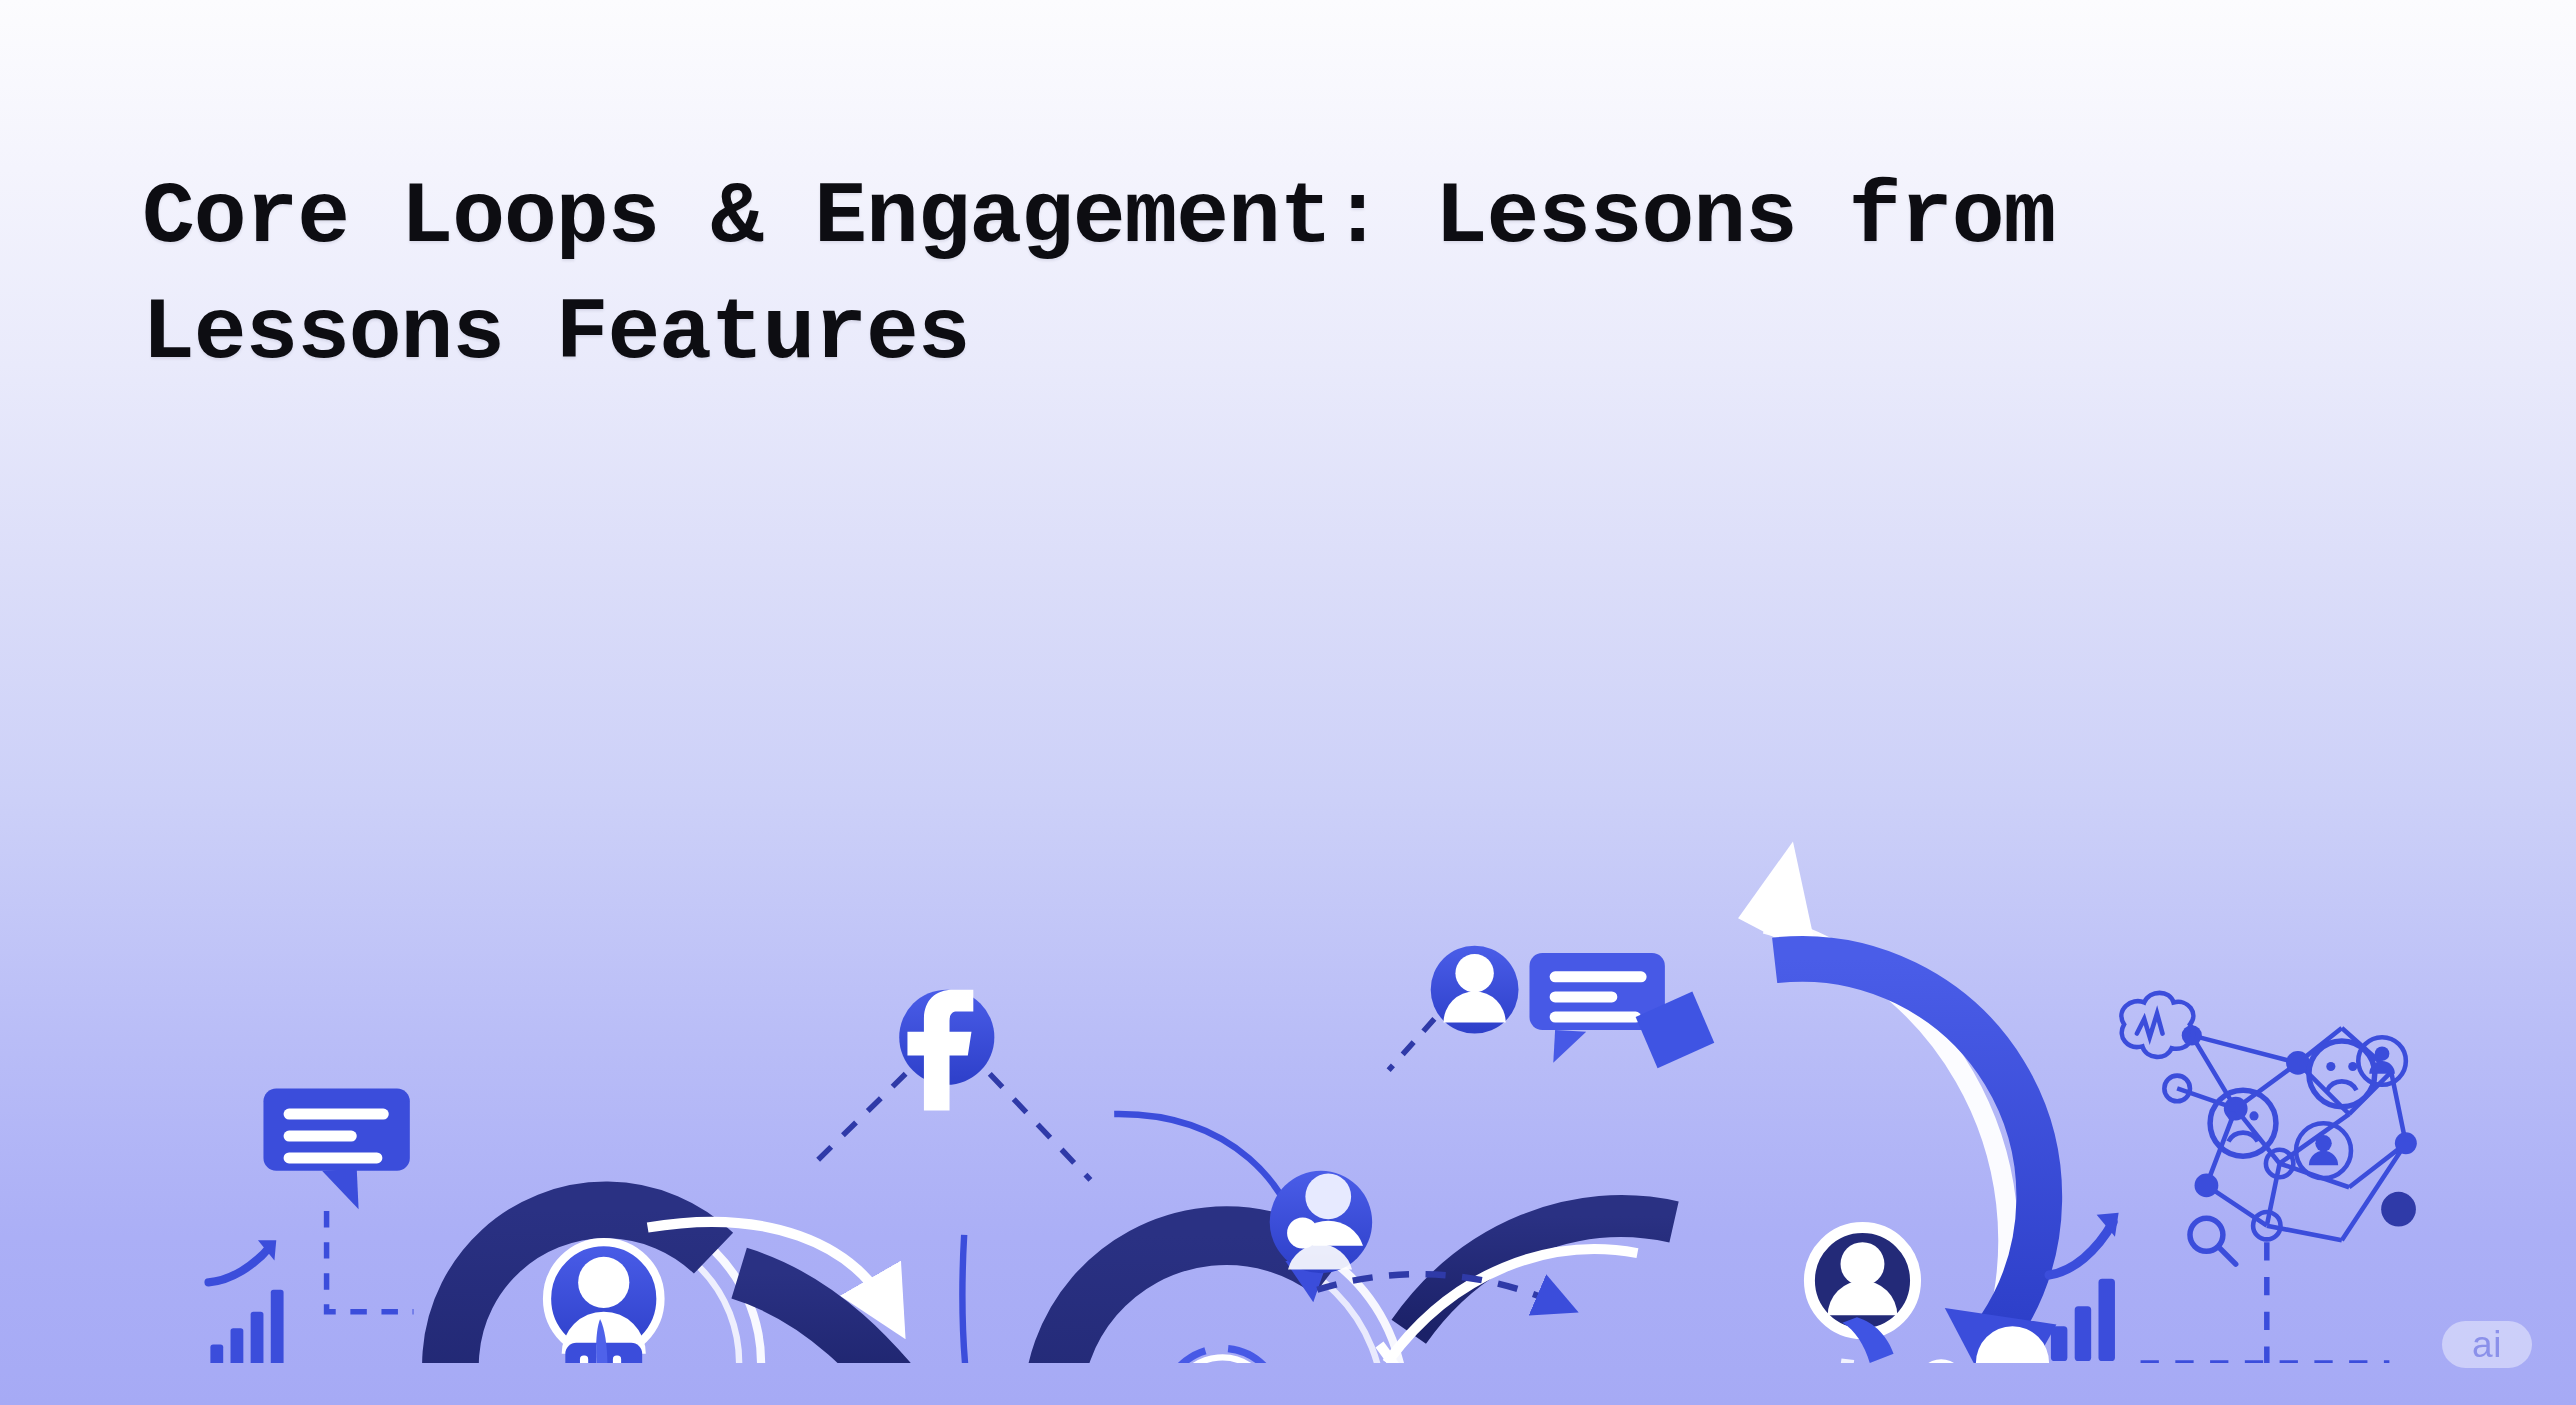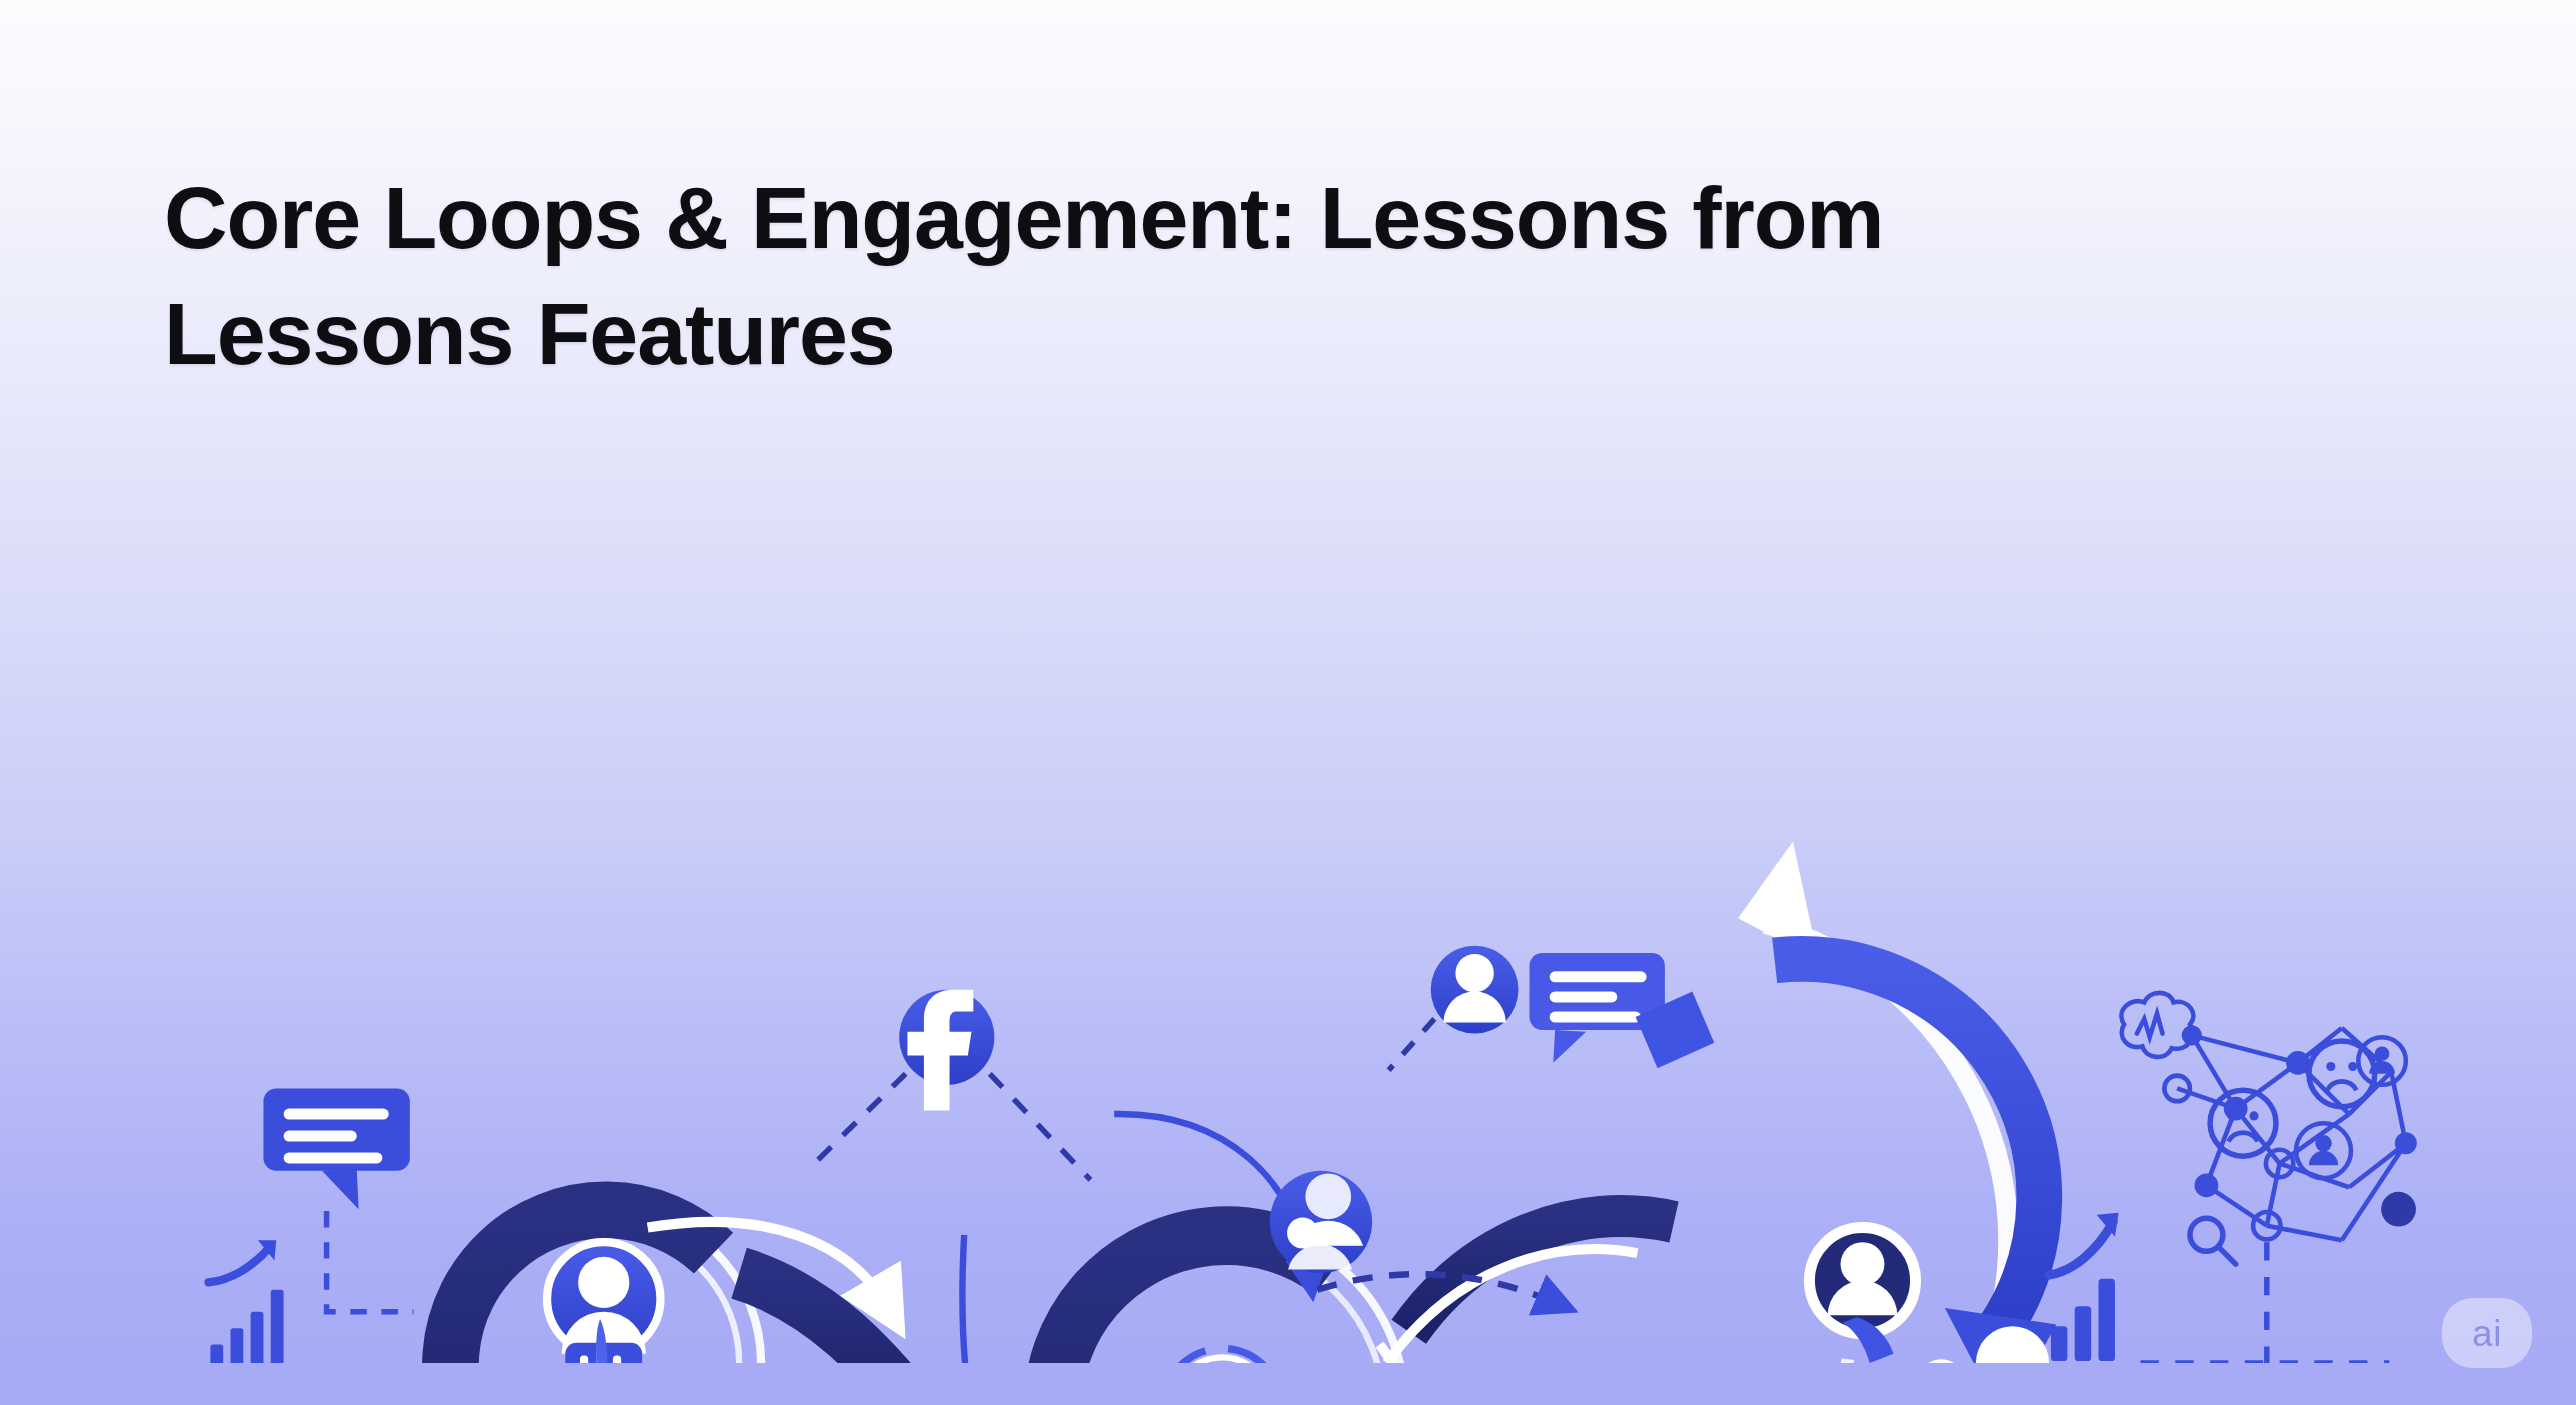--- a/index.html
+++ b/index.html
@@ -14,22 +14,23 @@
        #ccd0f8 57%,
        #b9bdf7 74%,
        #abaff6 88%,
        #a6aaf5 100%);
     position:relative;
   }
 
   
   #title-block {
     position:absolute;
-    left:164px; top:160px;
+    left:142px; top:160px;
     width:2195px;
+    font-family:Liberation Mono, monospace;
   }
   #title-line-1, #title-line-2 {
     font-size:88px;
     font-weight:700;
     line-height:1.32;
     letter-spacing:-1.1px;
     color:#0d0d12;
     white-space:nowrap;
     text-shadow:0 1.8px 2.7px rgba(40,40,80,0.10);
   }
@@ -39,21 +40,21 @@
     position:absolute;
     left:0; top:448px;
     width:2576px; height:915px;
   }
   #illustration svg { display:block; width:2576px; height:915px; }
 
   
   #ai-watermark {
     position:absolute;
     right:44px; bottom:37px;
-    width:90px; height:70px;
+    width:90px; height:47px;
     border-radius:31px;
     background:rgba(255,255,255,0.42);
     display:flex; align-items:center; justify-content:center;
   }
   #ai-watermark span {
     font-size:37px; font-weight:400;
     color:rgba(118,124,228,0.75);
     letter-spacing:0.5px;
     line-height:1;
   }

